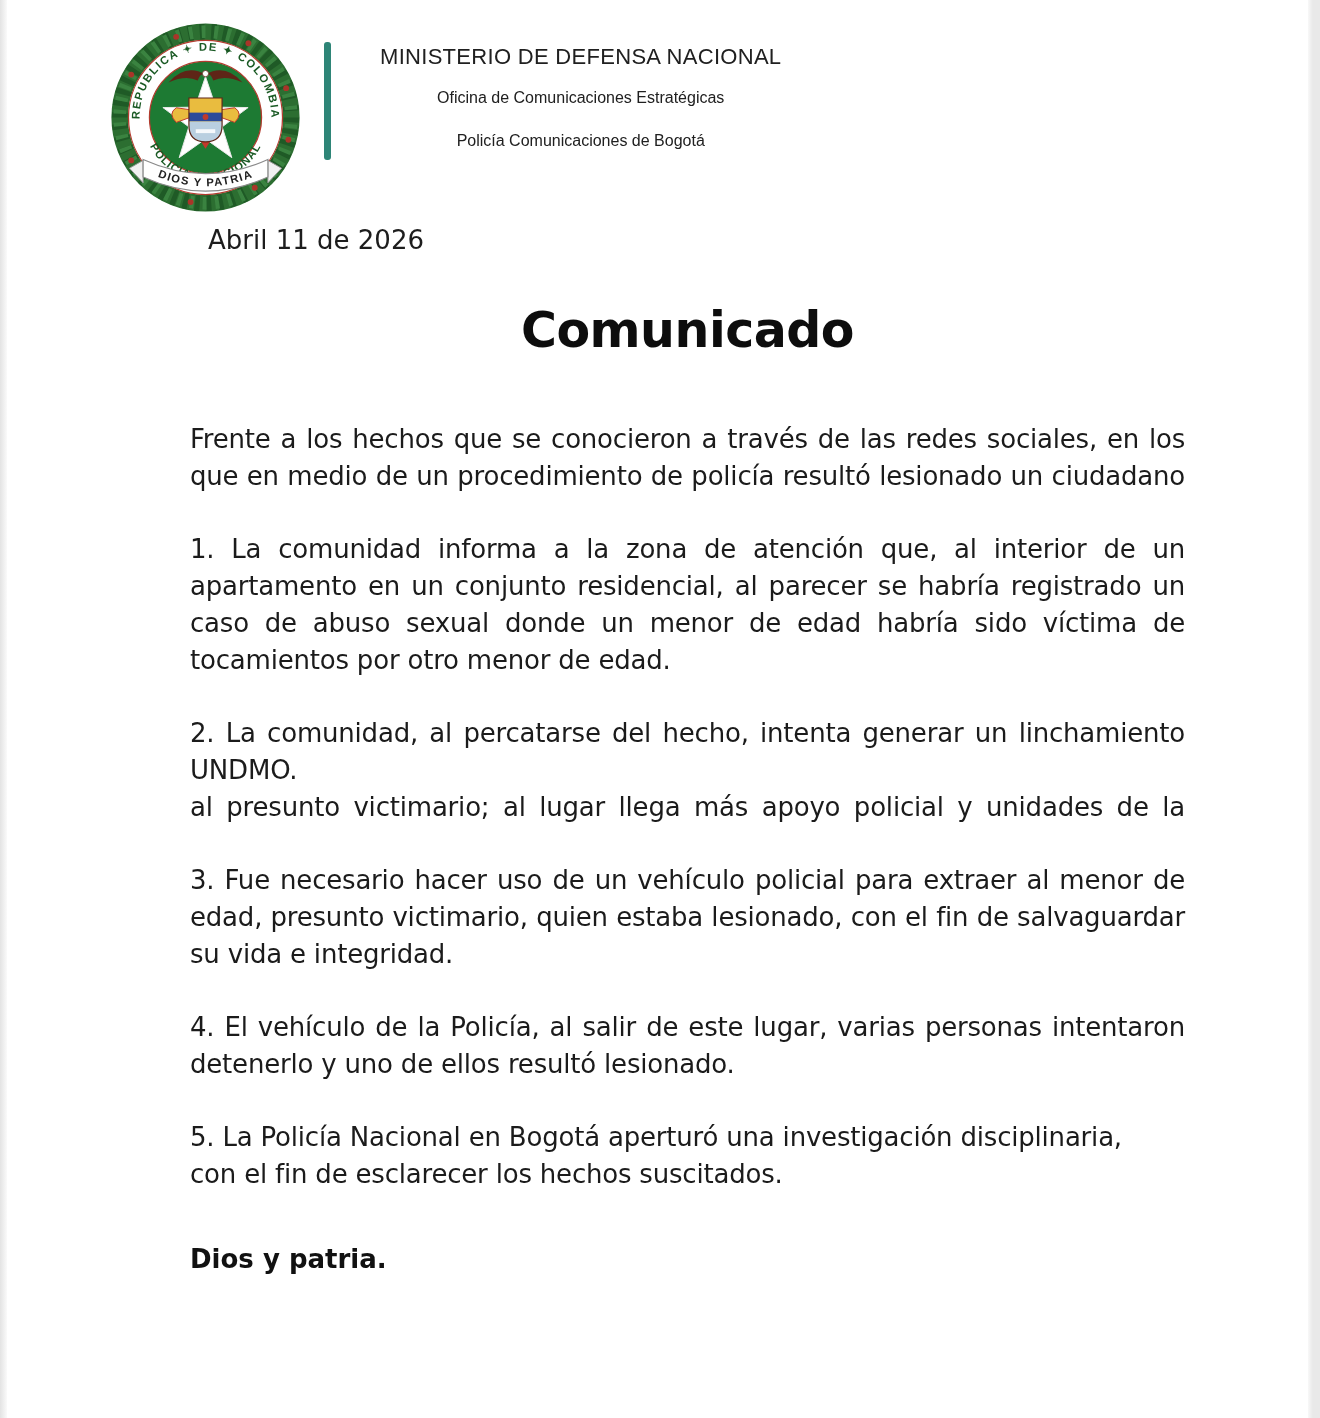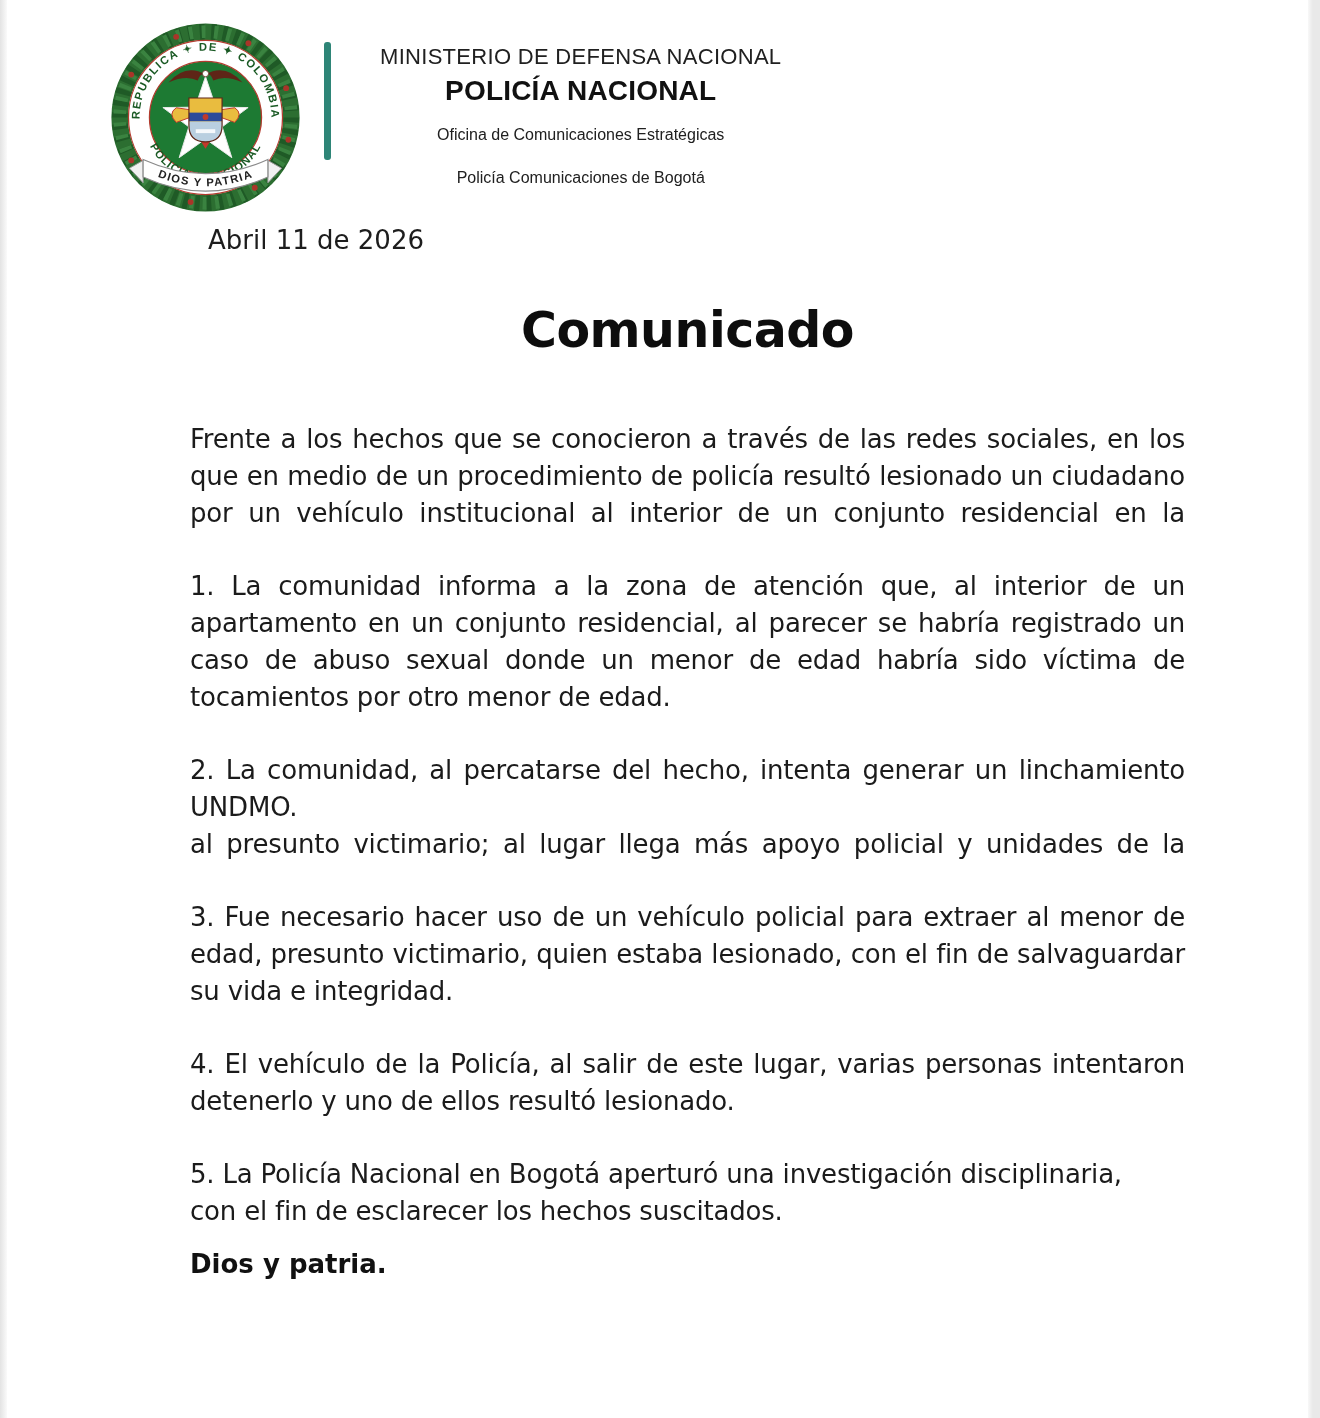--- a/index.html
+++ b/index.html
@@ -37,21 +37,21 @@
     text-align:center; font-size:49px; font-weight:bold; color:#0d0d0d;
     letter-spacing:-.5px;
   }
   .doc-body { position:absolute; left:190px; top:421px; width:995px; }
   .para + .para { margin-top:36px; }
   .line {
     font-size:26px; line-height:37px; letter-spacing:-.2px; color:#1b1b1b;
   }
   .jl { text-align:justify; text-align-last:justify; }
   .ll { text-align:left; }
-  .closing { margin-top:16px; font-size:26px; line-height:37px; font-weight:bold; color:#111; }
+  .closing { margin-top:48px; font-size:26px; line-height:37px; font-weight:bold; color:#111; }
 </style>
 </head>
 <body>
 
 <div class="page">
   <div class="edge-left"></div>
   <div class="edge-right"></div>
 
   <svg class="emblem" viewBox="0 0 200 200">
 
@@ -113,33 +113,31 @@
       <text font-family="Liberation Sans, sans-serif" font-size="11.5" font-weight="bold" fill="#222" letter-spacing="1.4">
         <textPath href="#arcMotto" startOffset="50%" text-anchor="middle">DIOS Y PATRIA</textPath>
       </text>
     </g>
   </svg>
 
   <div class="accent-bar" style="background:#2e8577;"></div>
 
   <div class="lh-text">
     <div class="lh-line1">MINISTERIO DE DEFENSA NACIONAL</div>
-    <div class="lh-line2">POLICÍA NACIONAL</div>
     <div class="lh-line3">Oficina de Comunicaciones Estratégicas</div>
     <div class="lh-line4">Policía Comunicaciones de Bogotá</div>
   </div>
 
   <div class="doc-date">Abril 11 de 2026</div>
   <div class="doc-title">Comunicado</div>
 
   <div class="doc-body">
     <div class="para">
       <div class="line jl">Frente a los hechos que se conocieron a través de las redes sociales, en los</div>
       <div class="line jl">que en medio de un procedimiento de policía resultó lesionado un ciudadano</div>
-      <div class="line jl">por un vehículo institucional al interior de un conjunto residencial en la</div>
     </div>
     <div class="para">
       <div class="line jl">1. La comunidad informa a la zona de atención que, al interior de un</div>
       <div class="line jl">apartamento en un conjunto residencial, al parecer se habría registrado un</div>
       <div class="line jl">caso de abuso sexual donde un menor de edad habría sido víctima de</div>
       <div class="line ll">tocamientos por otro menor de edad.</div>
     </div>
     <div class="para">
       <div class="line jl">2.  La comunidad, al percatarse del hecho, intenta generar un linchamiento</div>
       <div class="line ll">UNDMO.</div>

